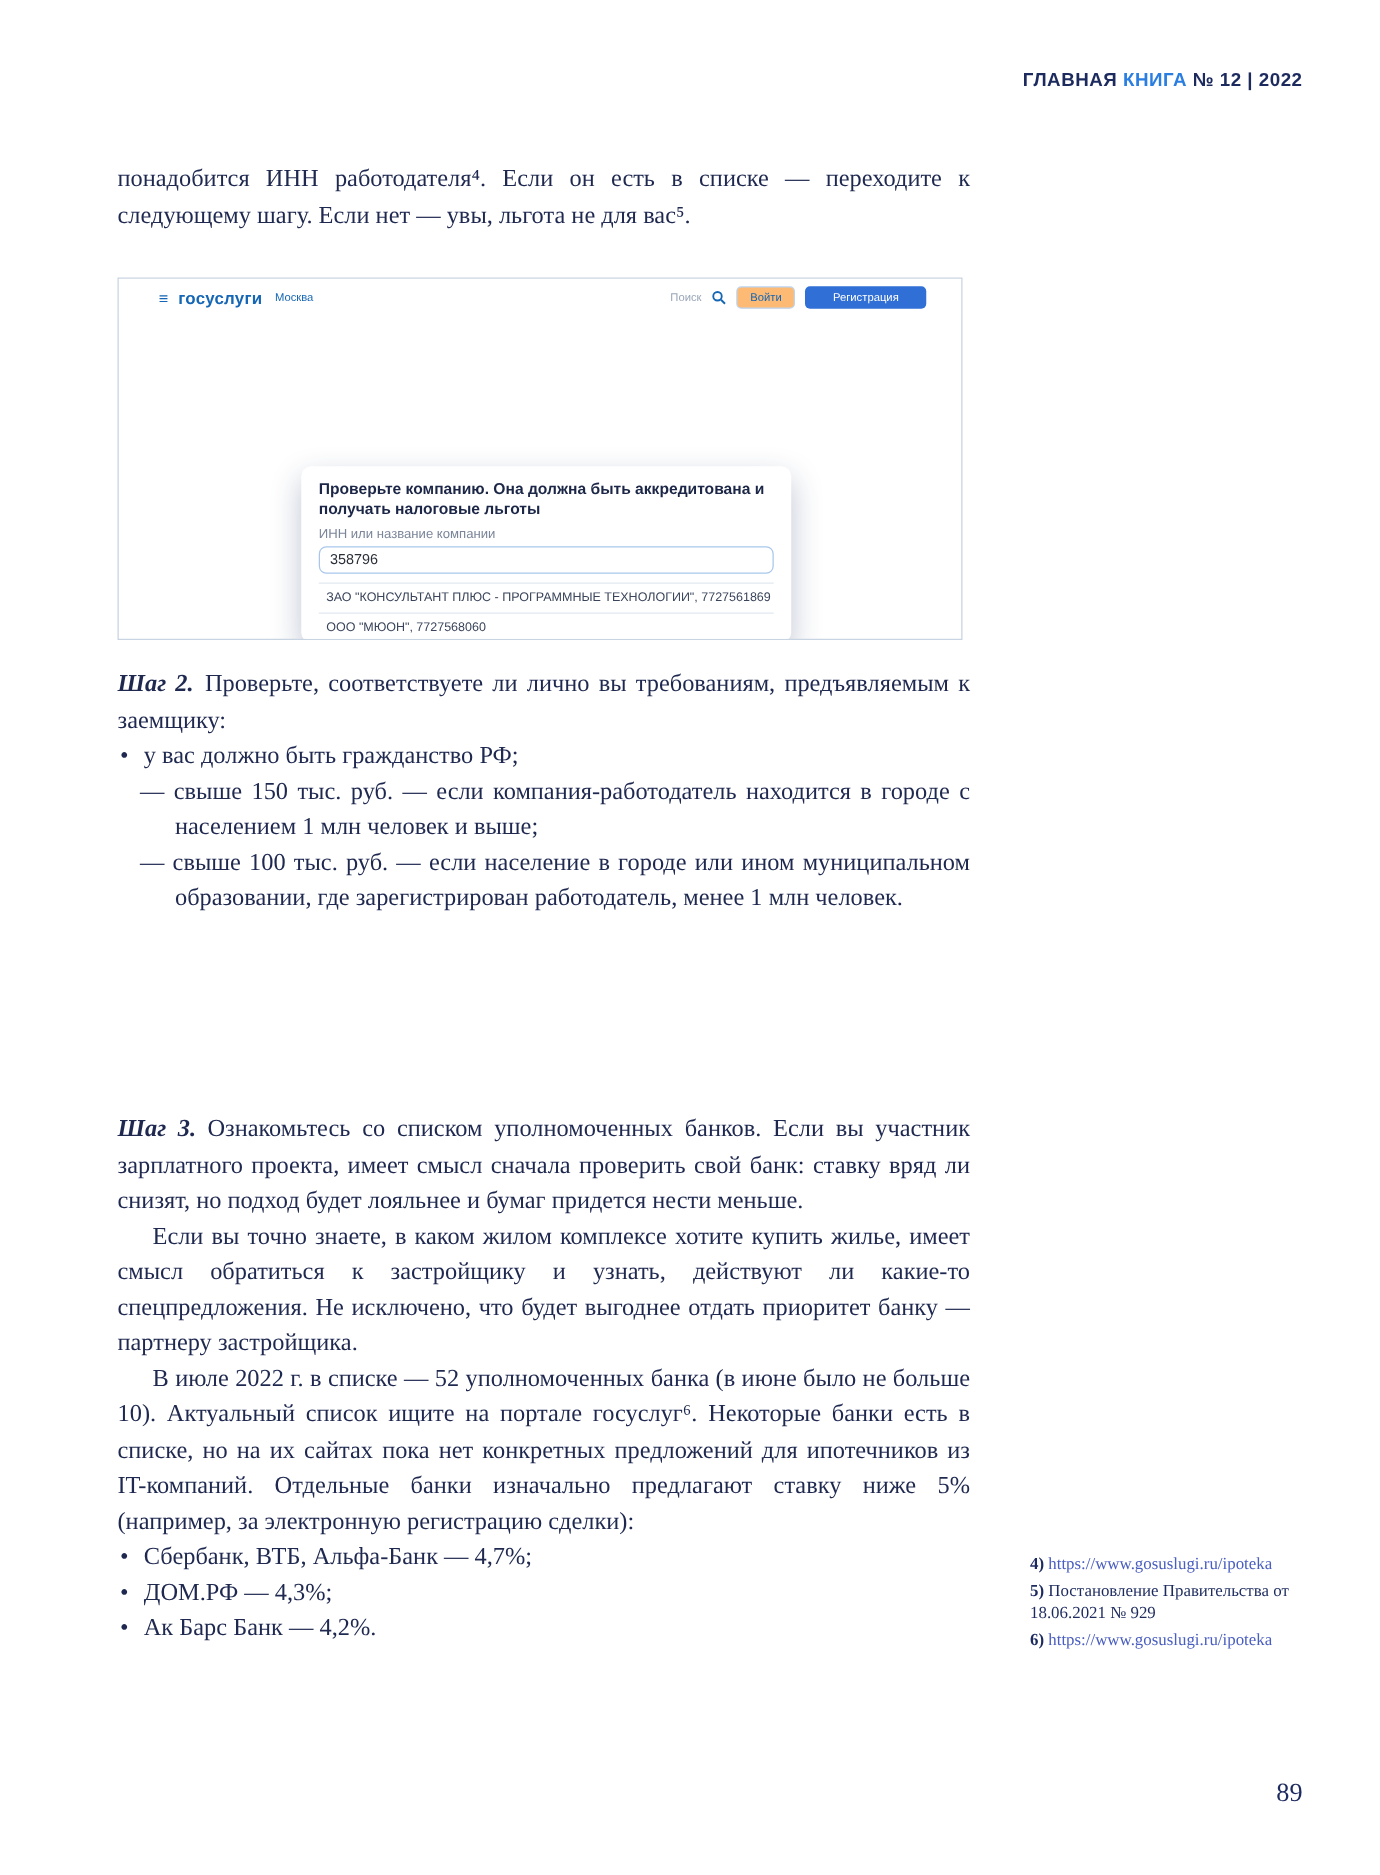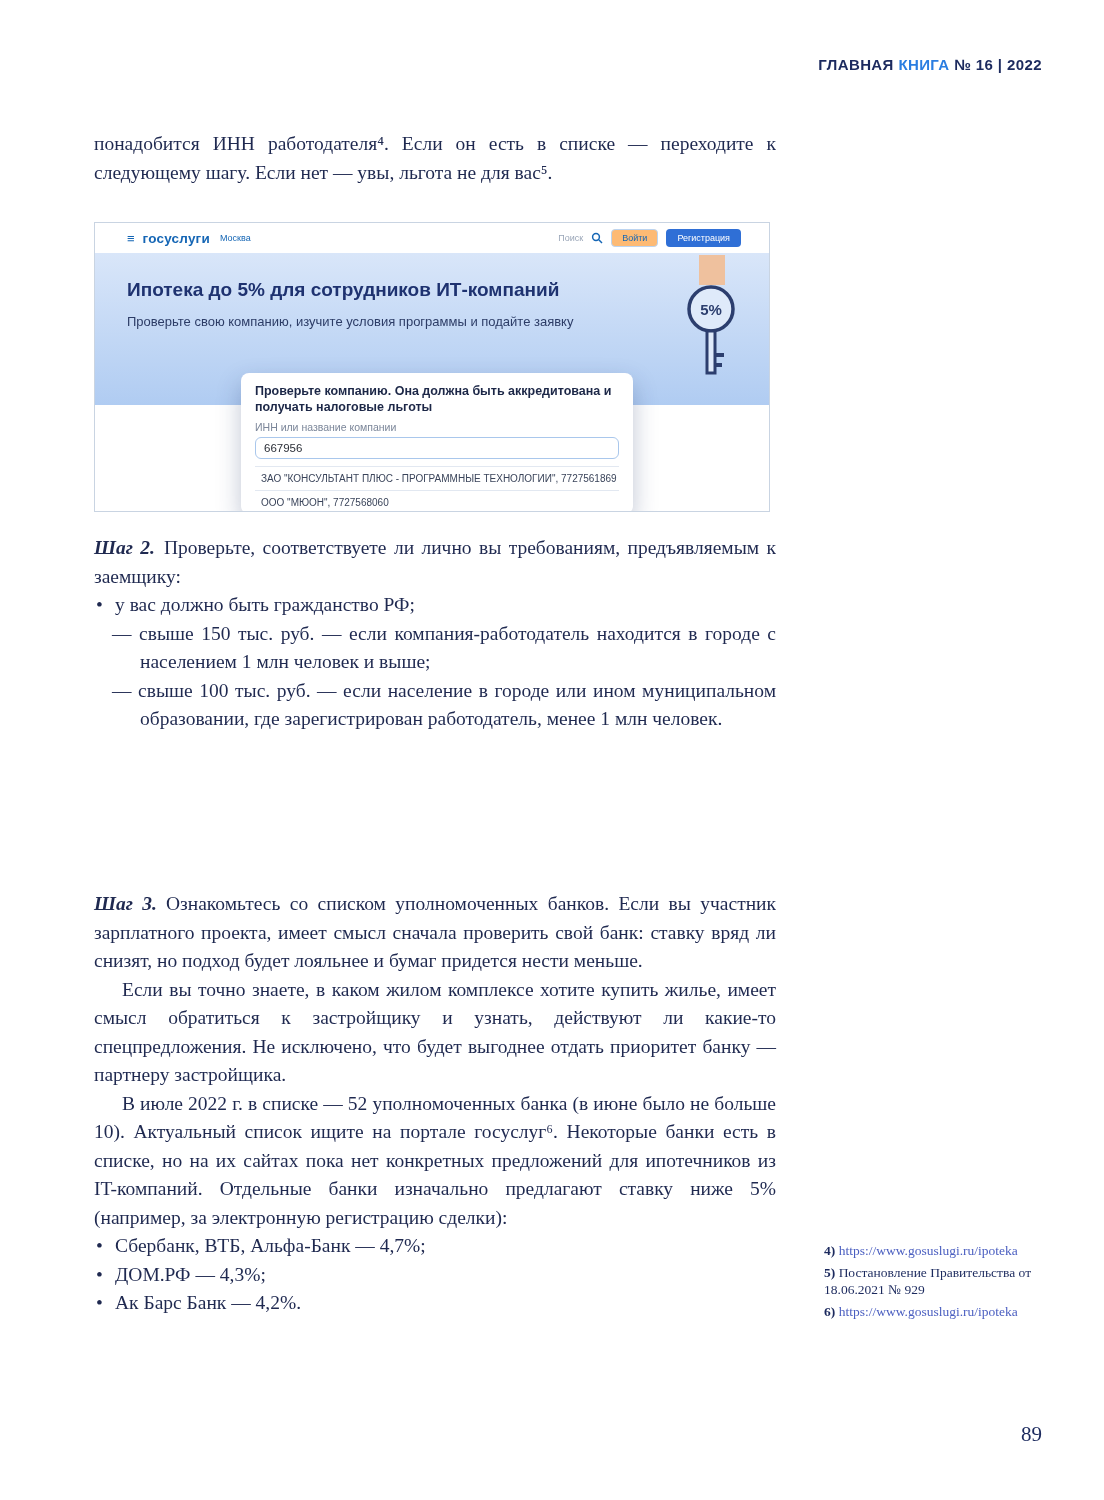--- a/index.html
+++ b/index.html
@@ -52,21 +52,21 @@
   .gslogo { color: #1566b5; font-size: 13.5px; font-weight: bold; letter-spacing: .2px; }
   .city { color: #1566b5; font-size: 9px; margin-left: 2px; }
   .spacer { flex: 1; }
   .search-label { color: #9aa6b8; font-size: 9px; }
   .btn-login {
     font-size: 9px; color: #1566b5; background: #fdba74;
     border: 1px solid #bcd4f0; border-radius: 4px; padding: 3px 10px;
   }
   .btn-register {
     font-size: 9px; color: #fff; background: #2f6fd6;
-    border-radius: 4px; padding: 4px 11px;
+    border-radius: 4px; padding: 4px 22px;
   }
   .banner {
     position: relative; height: 152px;
     background: linear-gradient(180deg, #d9e6f9 0%, #b0ccf2 100%);
     padding: 26px 0 0 32px;
   }
   .banner-title { font-size: 19px; font-weight: bold; color: #1e3270; }
   .banner-subtitle { margin-top: 13px; font-size: 13px; color: #2c3c66; width: 540px; }
   .key { position: absolute; top: 2px; right: 26px; }
   .card {
@@ -104,58 +104,46 @@
     position: absolute; right: 62px; top: 1422px;
     font-size: 21px; color: #1c2a5e;
   }
 </style>
 </head>
 <body>
 
 <div class="masthead">
   <span>ГЛАВНАЯ</span>
   <span class="brand-blue">КНИГА</span>
-  <span>№ 16 | 2022</span>
+  <span>№ 12 | 2022</span>
 </div>
 
 <p class="col intro">понадобится ИНН работодателя⁴. Если он есть в списке — переходите к следующему шагу. Если нет — увы, льгота не для вас⁵.</p>
 
 <figure class="shot">
   <div class="topbar">
     <span class="menu-icon">≡</span>
     <span class="gslogo">госуслуги</span>
     <span class="city">Москва</span>
     <span class="spacer"></span>
     <span class="search-label">Поиск</span>
     <svg width="12" height="12" viewBox="0 0 12 12">
       <circle cx="5" cy="5" r="3.4" fill="none" stroke="#1566b5" stroke-width="1.5"></circle>
       <line x1="7.8" y1="7.8" x2="11" y2="11" stroke="#1566b5" stroke-width="1.5"></line>
     </svg>
     <span class="btn-login">Войти</span>
     <span class="btn-register">Регистрация</span>
   </div>
 
-  <div class="banner">
-    <div class="banner-title">Ипотека до 5% для сотрудников ИТ-компаний</div>
-    <div class="banner-subtitle">Проверьте свою компанию, изучите условия программы и подайте заявку</div>
-    <svg class="key" width="62" height="128" viewBox="0 0 62 128">
-      <rect x="18" y="0" width="26" height="30" fill="#efc19e"></rect>
-      <circle cx="30" cy="54" r="22" fill="#dfeafa" stroke="#2c3e6e" stroke-width="3.5"></circle>
-      <text x="30" y="60" text-anchor="middle" font-size="15" font-weight="bold" fill="#2c3e6e">5%</text>
-      <rect x="26" y="76" width="8" height="42" fill="#dfeafa" stroke="#2c3e6e" stroke-width="3"></rect>
-      <rect x="34" y="98" width="9" height="4" fill="#2c3e6e"></rect>
-      <rect x="34" y="108" width="7" height="4" fill="#2c3e6e"></rect>
-    </svg>
-  </div>
 
   <div class="card">
     <div class="card-title">Проверьте компанию. Она должна быть аккредитована и получать налоговые льготы</div>
     <div class="input-label">ИНН или название компании</div>
     <div class="inn-input">
-      <span>667956</span>
+      <span>358796</span>
     </div>
     <div class="suggestions">
       <div class="suggestion">ЗАО "КОНСУЛЬТАНТ ПЛЮС - ПРОГРАММНЫЕ ТЕХНОЛОГИИ", 7727561869</div>
       <div class="suggestion">ООО "МЮОН", 7727568060</div>
     </div>
   </div>
 </figure>
 
 <section class="col step2">
   <p>

